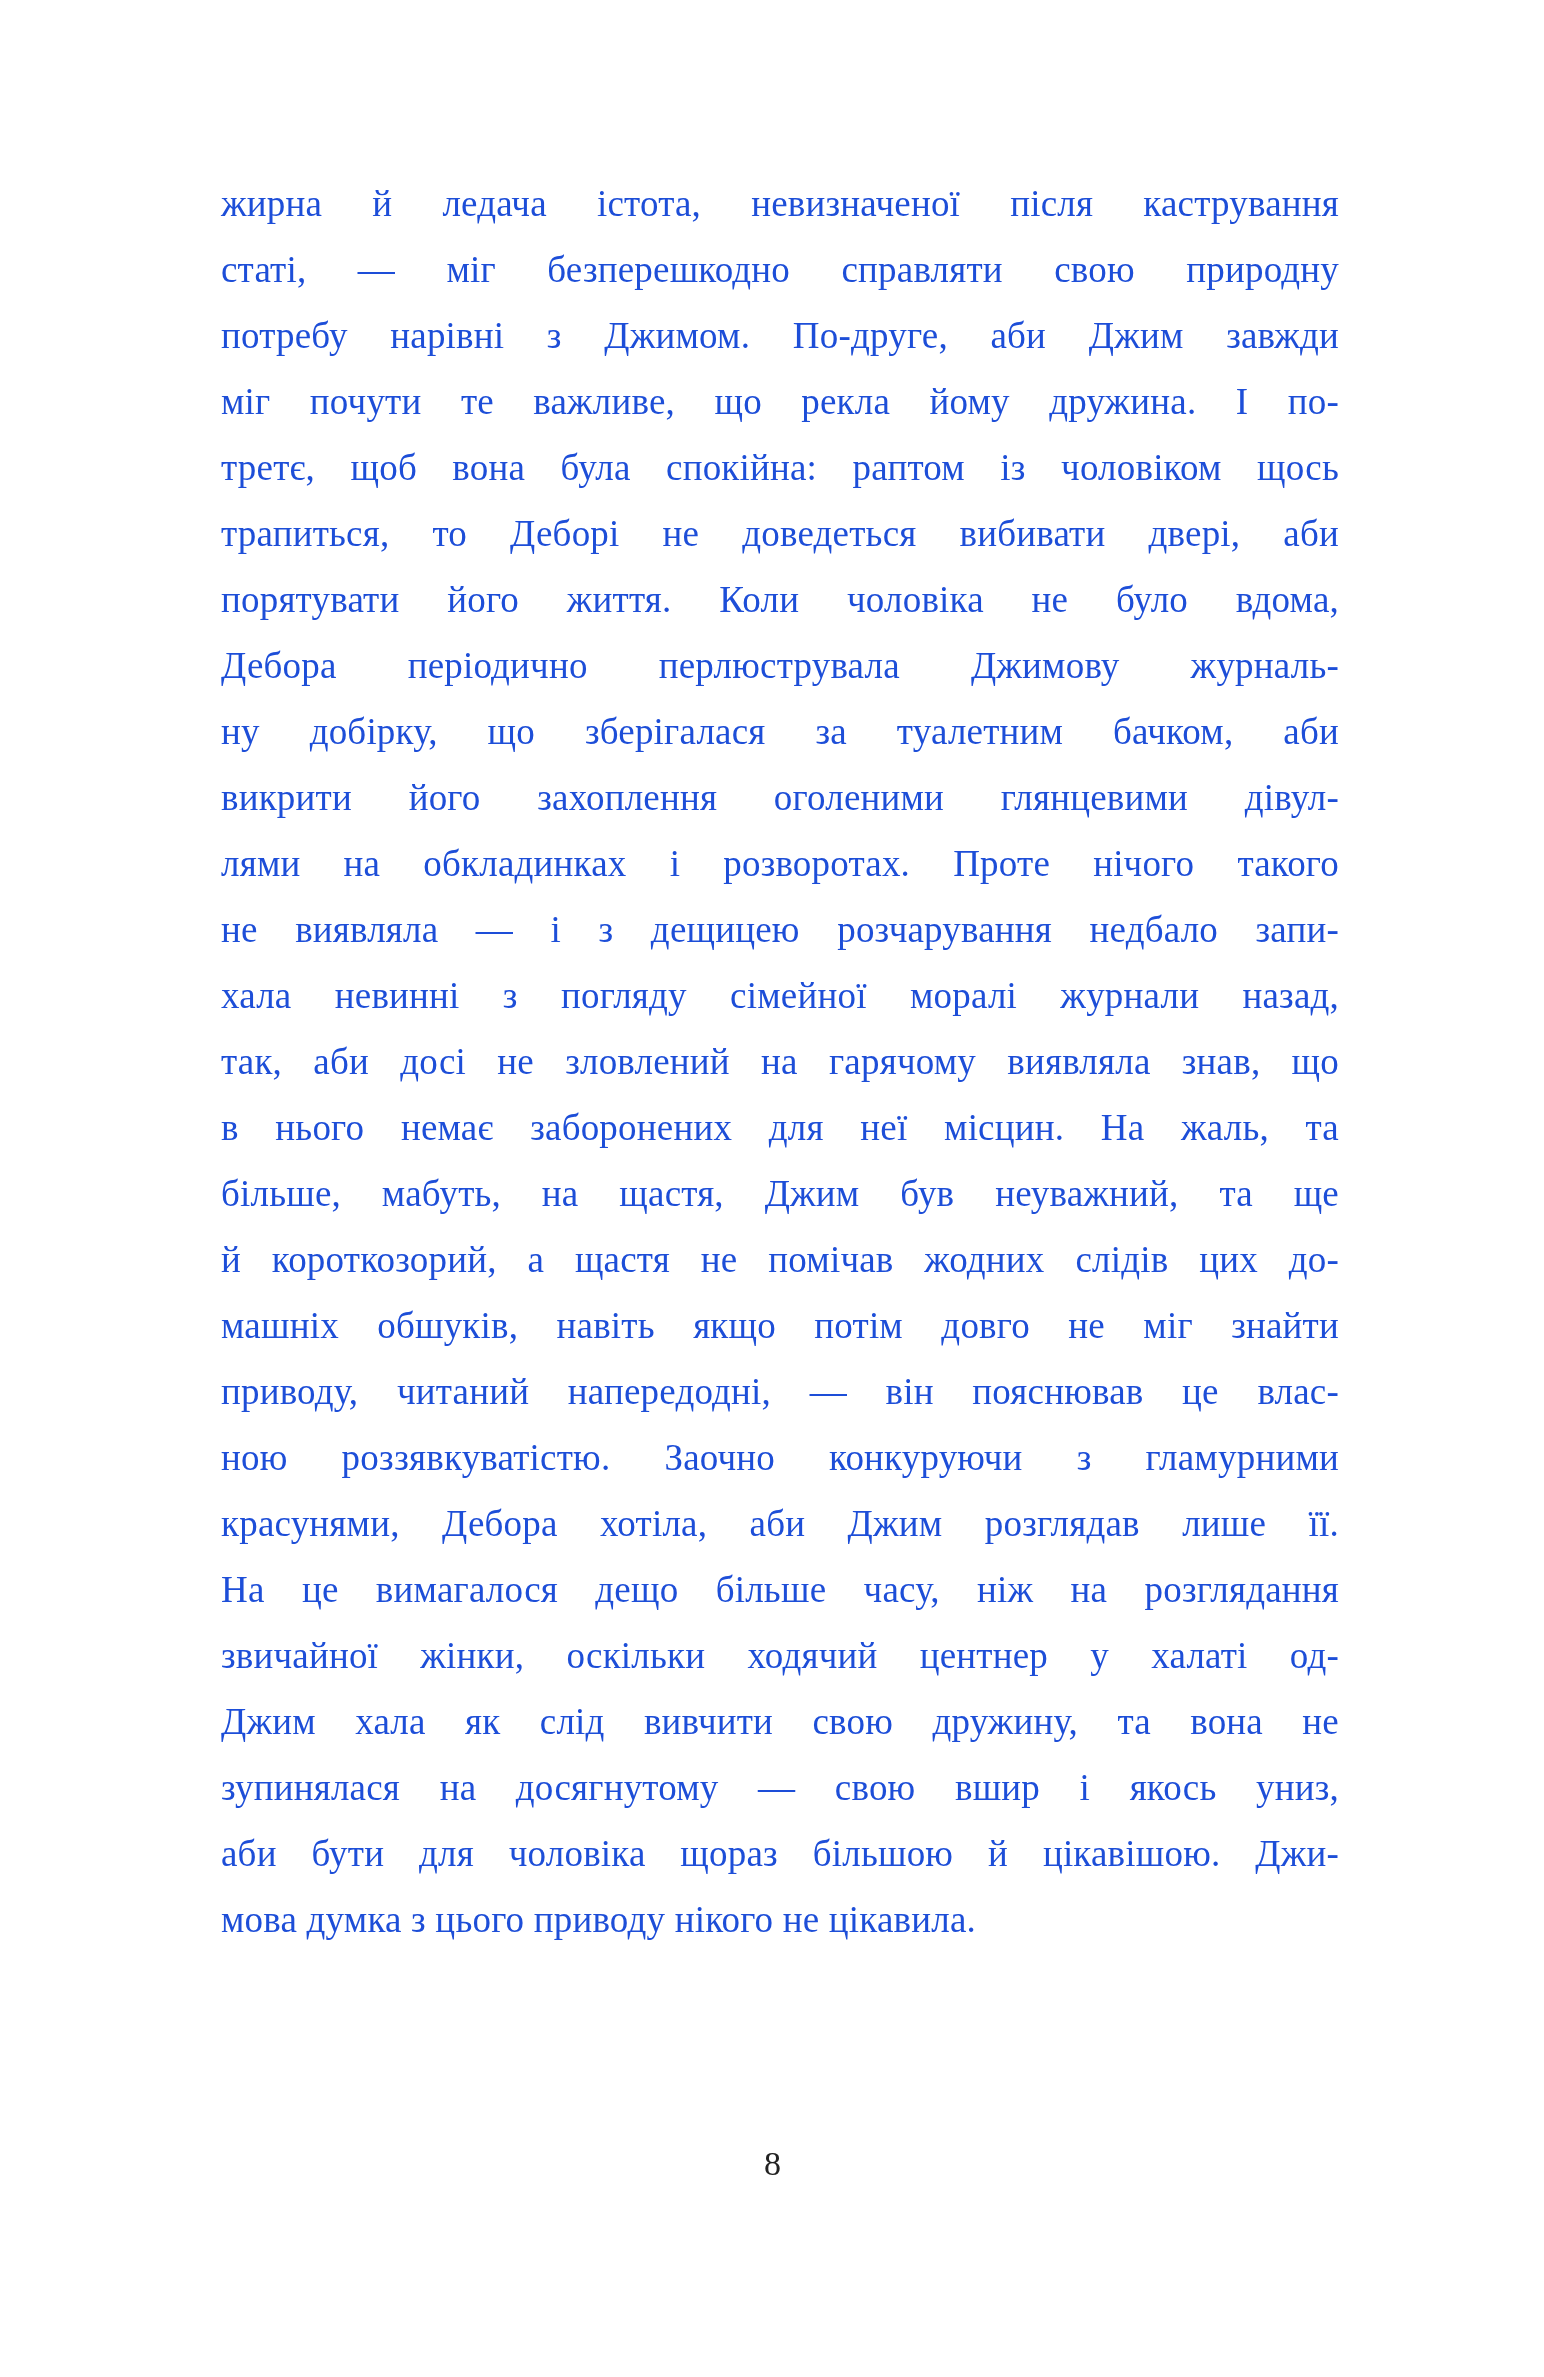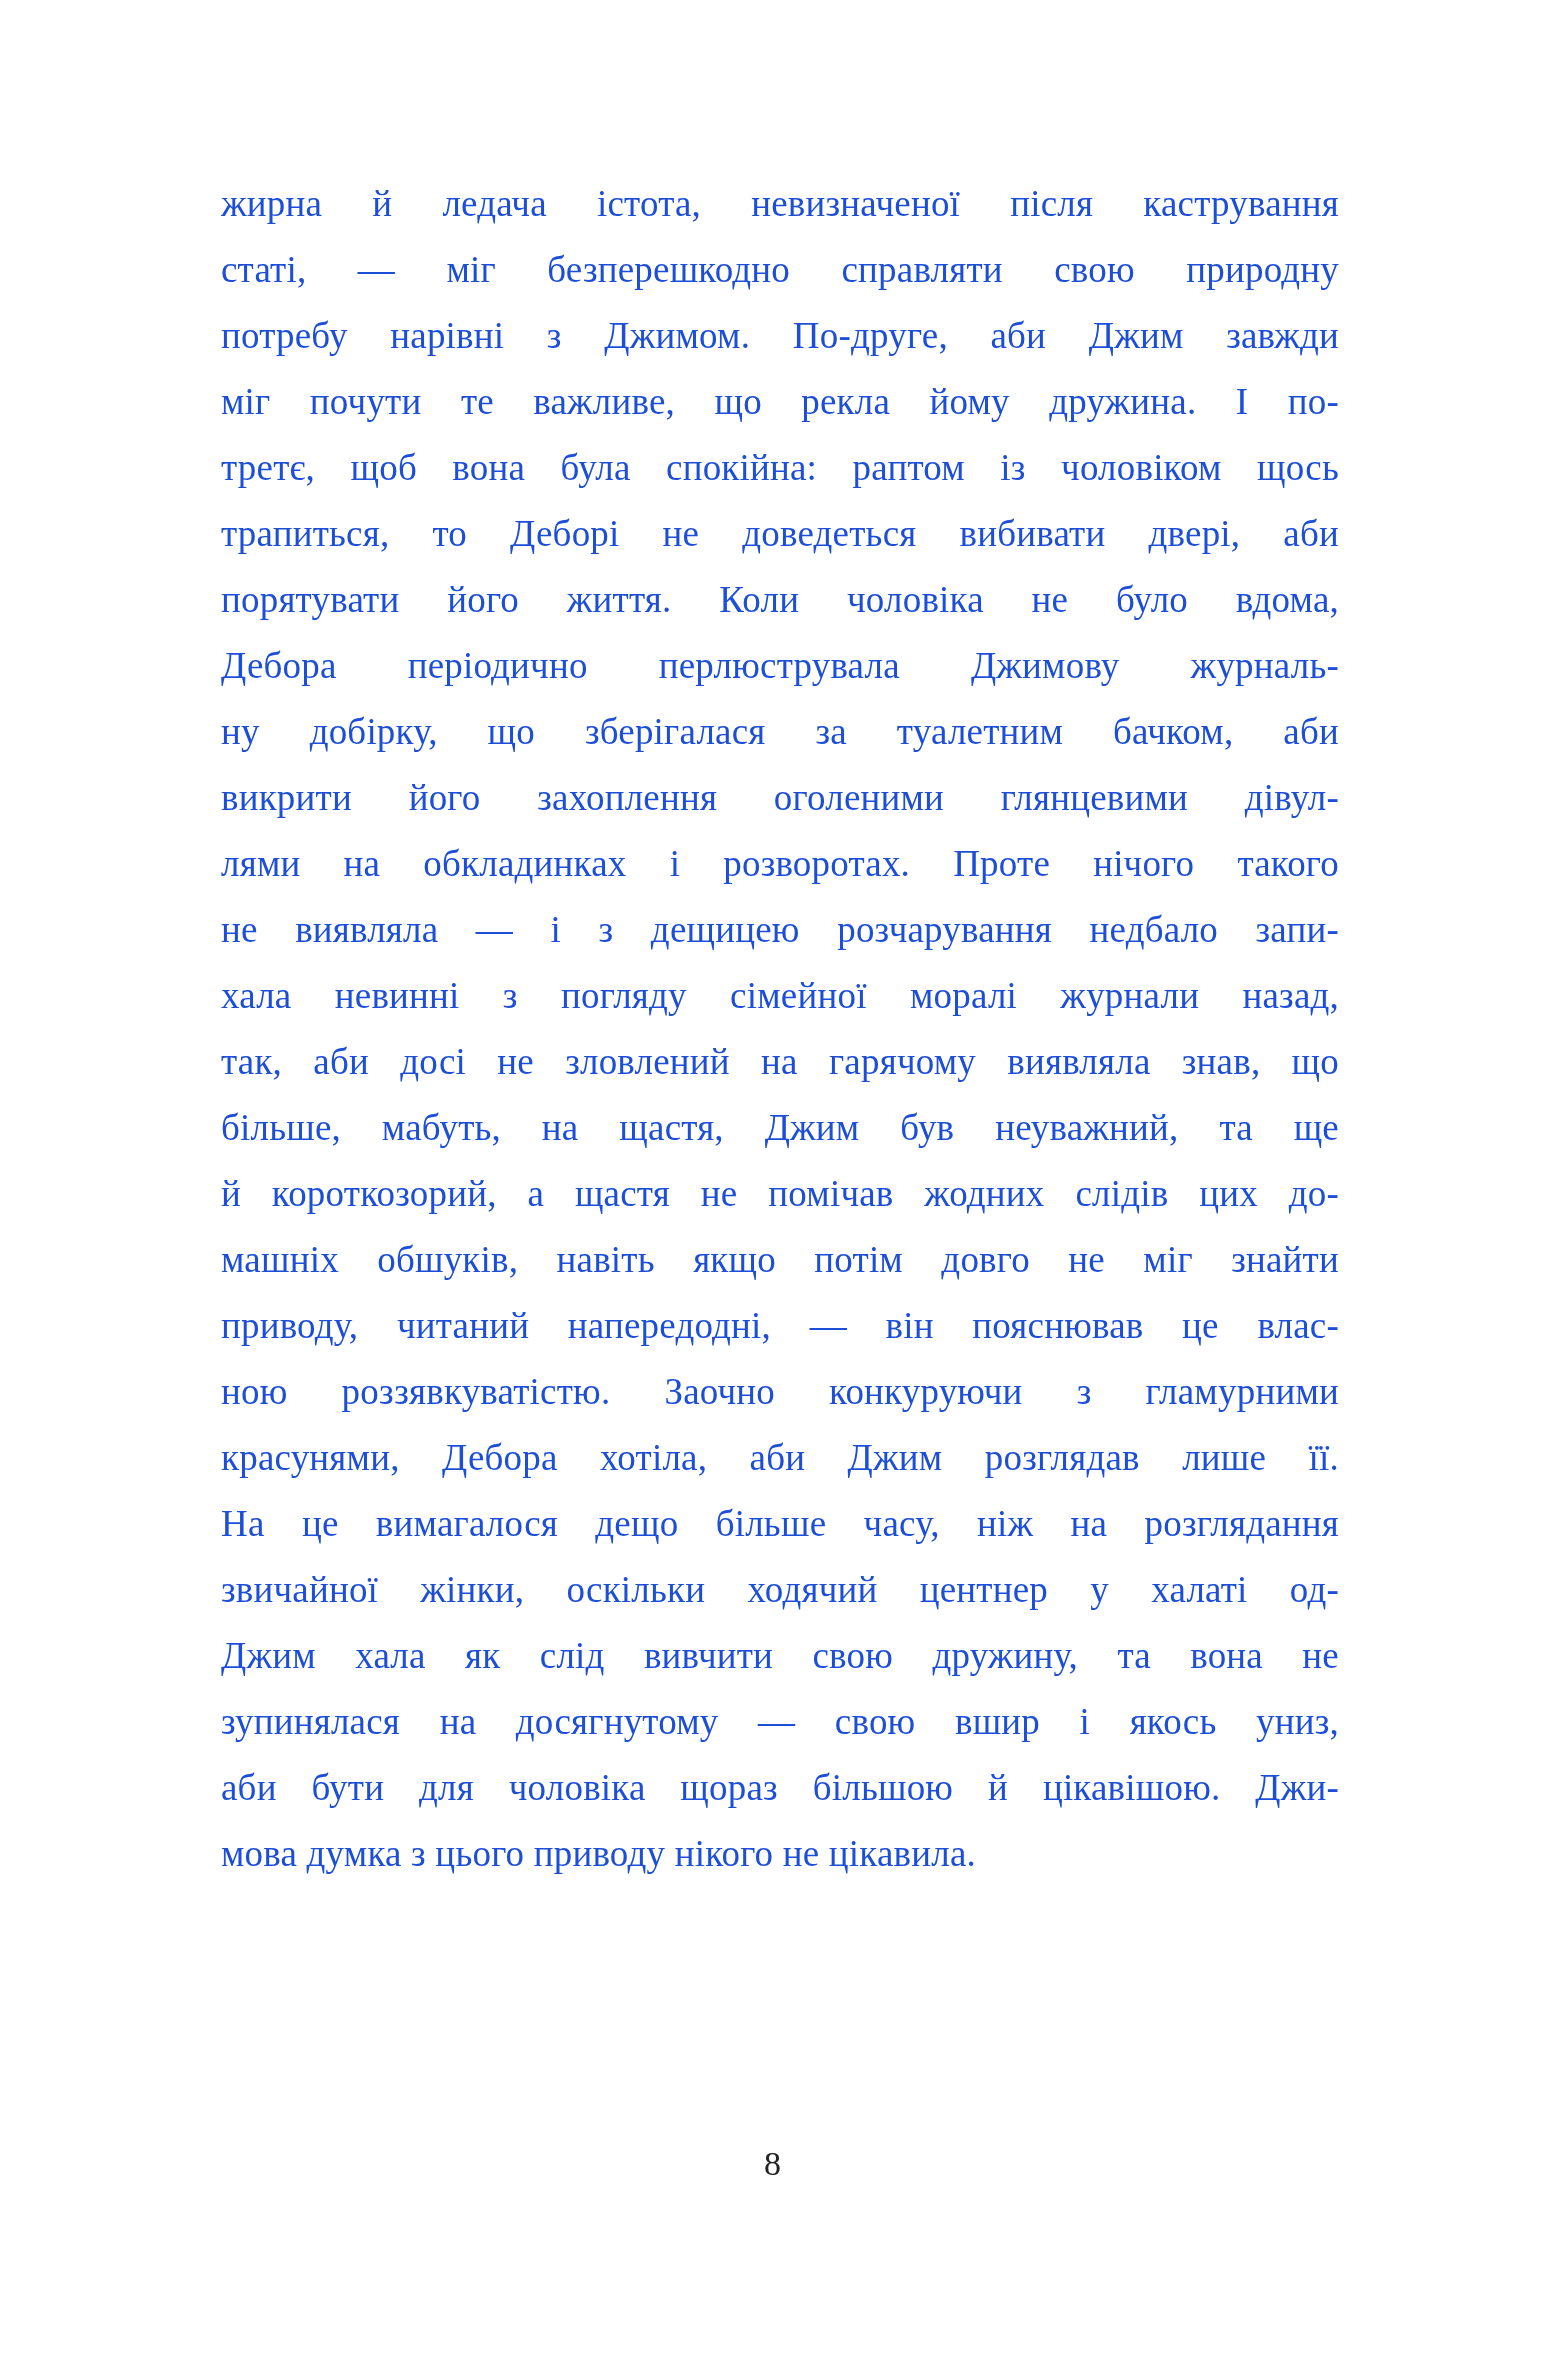--- a/index.html
+++ b/index.html
@@ -62,20 +62,21 @@
       <div class="line">третє, щоб вона була спокійна: раптом із чоловіком щось</div>
       <div class="line">трапиться, то Деборі не доведеться вибивати двері, аби</div>
       <div class="line">порятувати його життя. Коли чоловіка не було вдома,</div>
       <div class="line">Дебора періодично перлюструвала Джимову журналь-</div>
       <div class="line">ну добірку, що зберігалася за туалетним бачком, аби</div>
       <div class="line">викрити його захоплення оголеними глянцевими дівул-</div>
       <div class="line">лями на обкладинках і розворотах. Проте нічого такого</div>
       <div class="line">не виявляла — і з дещицею розчарування недбало запи-</div>
       <div class="line">хала невинні з погляду сімейної моралі журнали назад,</div>
       <div class="line">так, аби досі не зловлений на гарячому виявляла знав, що</div>
+      <div class="line">в нього немає заборонених для неї місцин. На жаль, та</div>
       <div class="line">більше, мабуть, на щастя, Джим був неуважний, та ще</div>
       <div class="line">й короткозорий, а щастя не помічав жодних слідів цих до-</div>
       <div class="line">машніх обшуків, навіть якщо потім довго не міг знайти</div>
       <div class="line">приводу, читаний напередодні, — він пояснював це влас-</div>
       <div class="line">ною роззявкуватістю. Заочно конкуруючи з гламурними</div>
       <div class="line">красунями, Дебора хотіла, аби Джим розглядав лише її.</div>
       <div class="line">На це вимагалося дещо більше часу, ніж на розглядання</div>
       <div class="line">звичайної жінки, оскільки ходячий центнер у халаті од-</div>
       <div class="line">Джим хала як слід вивчити свою дружину, та вона не</div>
       <div class="line">зупинялася на досягнутому — свою вшир і якось униз,</div>

